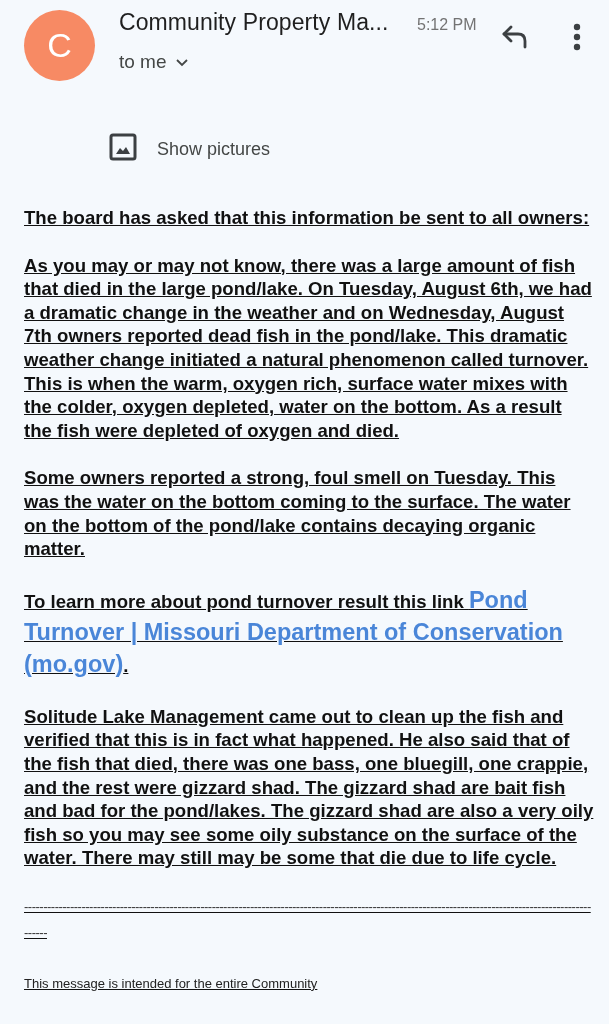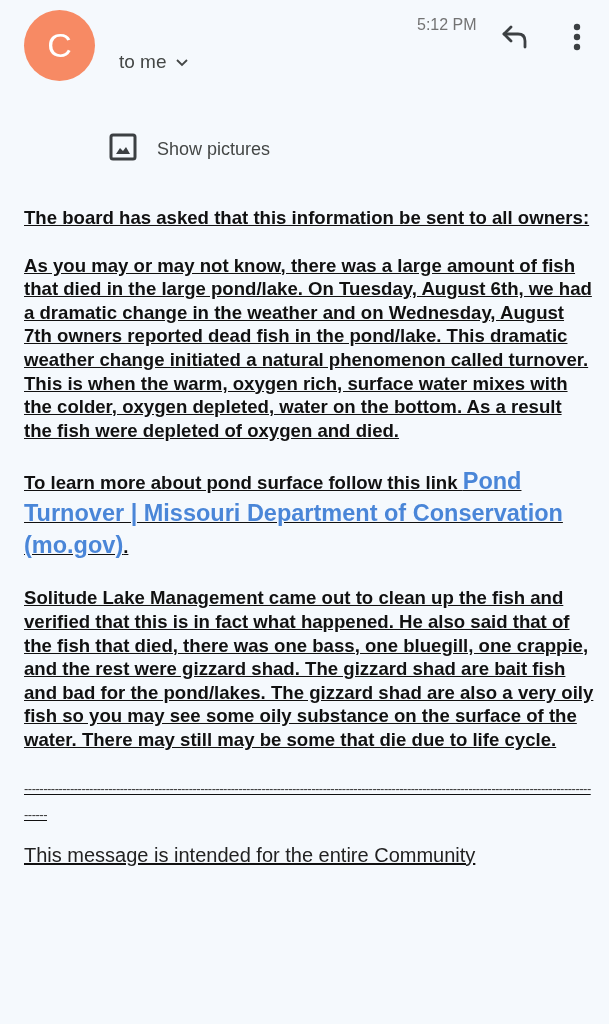--- a/index.html
+++ b/index.html
@@ -121,32 +121,33 @@
       font-weight: normal;
       color: #333;
       font-size: 13px;
       line-height: 26px;
       word-break: break-all;
       letter-spacing: -0.5px;
       margin-top: 10px;
     }
     .footer-text {
       font-weight: normal;
-      font-size: 20px;
+      font-size: 13px;
       color: #222;
-      margin-top: 16px;
+      margin-top: 26px;
     }
   </style>
 </head>
 <body>
 
 <div class="header">
   <div class="avatar">
     <span>C</span>
   </div>
+  <div class="sender">Community Property Ma...</div>
   <div class="time">5:12 PM</div>
   <div class="recipient">
     <span>to me</span>
     <span>
       <svg width="14" height="10" viewBox="0 0 14 10">
           <path d="M2 2 L7 7 L12 2" fill="none" stroke="#444746" stroke-width="1.8"></path>
         </svg>
     </span>
   </div>
   <div class="reply-btn">
@@ -174,17 +175,18 @@
       <rect x="3" y="3" width="24" height="24" rx="2" fill="none" stroke="#3c4043" stroke-width="3"></rect>
       <path d="M8 22 L12 16 L15 19 L18 15 L22 22 Z" fill="#3c4043"></path>
     </svg>
   </span>
   <span>Show pictures</span>
 </div>
 
 <div class="body-text">
   <p>The board has asked that this information be sent to all owners:</p>
   <p>As you may or may not know, there was a large amount of fish that died in the large pond/lake. On Tuesday, August 6th, we had a dramatic change in the weather and on Wednesday, August 7th owners reported dead fish in the pond/lake. This dramatic weather change initiated a natural phenomenon called turnover. This is when the warm, oxygen rich, surface water mixes with the colder, oxygen depleted, water on the bottom. As a result the fish were depleted of oxygen and died.</p>
-  <p class="p-link"><span>To learn more about pond surface follow this link </span><a class="link">Pond Turnover | Missouri Department of Conservation (mo.gov)</a><span>.</span></p>
+  <p>Some owners reported a strong, foul smell on Tuesday. This was the water on the bottom coming to the surface. The water on the bottom of the pond/lake contains decaying organic matter.</p>
+  <p class="p-link"><span>To learn more about pond turnover result this link </span><a class="link">Pond Turnover | Missouri Department of Conservation (mo.gov)</a><span>.</span></p>
   <p>Solitude Lake Management came out to clean up the fish and verified that this is in fact what happened. He also said that of the fish that died, there was one bass, one bluegill, one crappie, and the rest were gizzard shad. The gizzard shad are bait fish and bad for the pond/lakes. The gizzard shad are also a very oily fish so you may see some oily substance on the surface of the water. There may still may be some that die due to life cycle.</p>
   <div class="divider">----------------------------------------------------------------------------------------------------------------------------------------------------------</div>
   <div class="footer-text">This message is intended for the entire Community</div>
 </div>
 
 </body></html>

